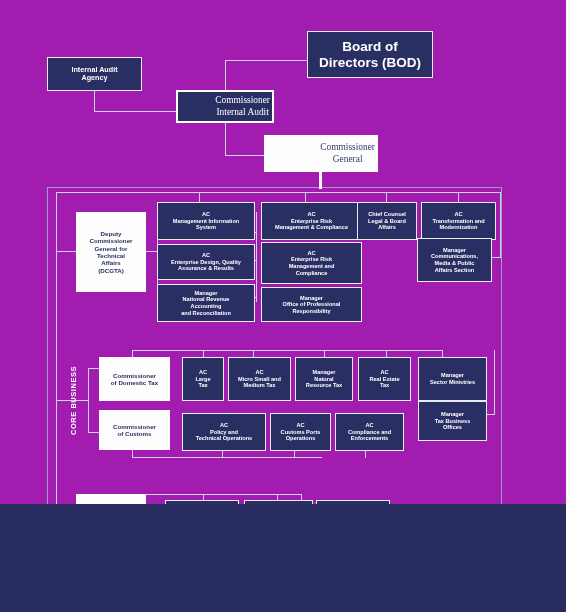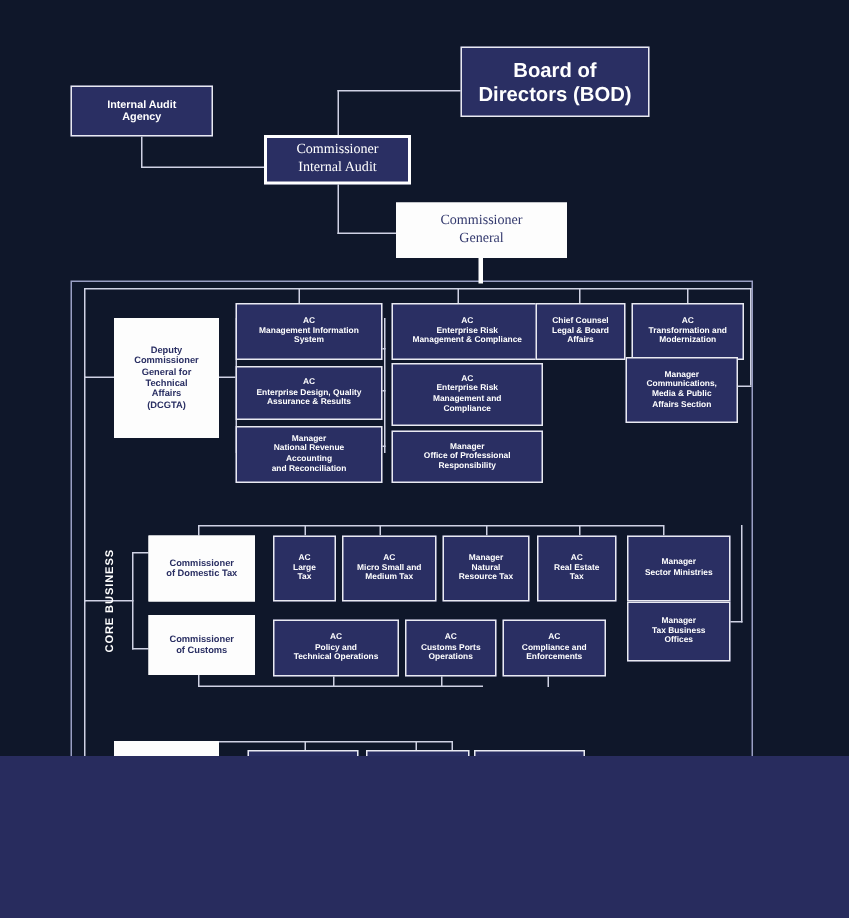--- a/index.html
+++ b/index.html
@@ -4,21 +4,21 @@
 <style>
   html, body {
     margin: 0;
     padding: 0;
     background: #282c5e;
   }
   #chart {
     position: relative;
     width: 566px;
     height: 504px;
-    background: #0f172a;
+    background: #a21caf;
     font-family: "Liberation Sans", sans-serif;
     overflow: hidden;
   }
 
   
   .node {
     position: absolute;
     box-sizing: border-box;
     display: flex;
     align-items: center;
@@ -56,21 +56,21 @@
   .n-serif-dark {
     background: #2a2f63;
     border: 2px solid #ffffff;
     color: #ffffff;
     font-family: "Liberation Serif", serif;
   }
 
   .fs-xs { font-size: 5.6px; }
   .fs-sm { font-size: 6.2px; }
   .fs-md { font-size: 7.2px; }
-  .fs-lg { font-size: 9.4px; }
+  .fs-lg { font-size: 9.4px; justify-content: flex-end; }
   .fs-xl { font-size: 13.5px; }
   .bold  { font-weight: bold; }
 
   
   .ln {
     position: absolute;
     background: #cfd2e4;
     z-index: 1;
   }
   .ln-h { height: 1.4px; }

